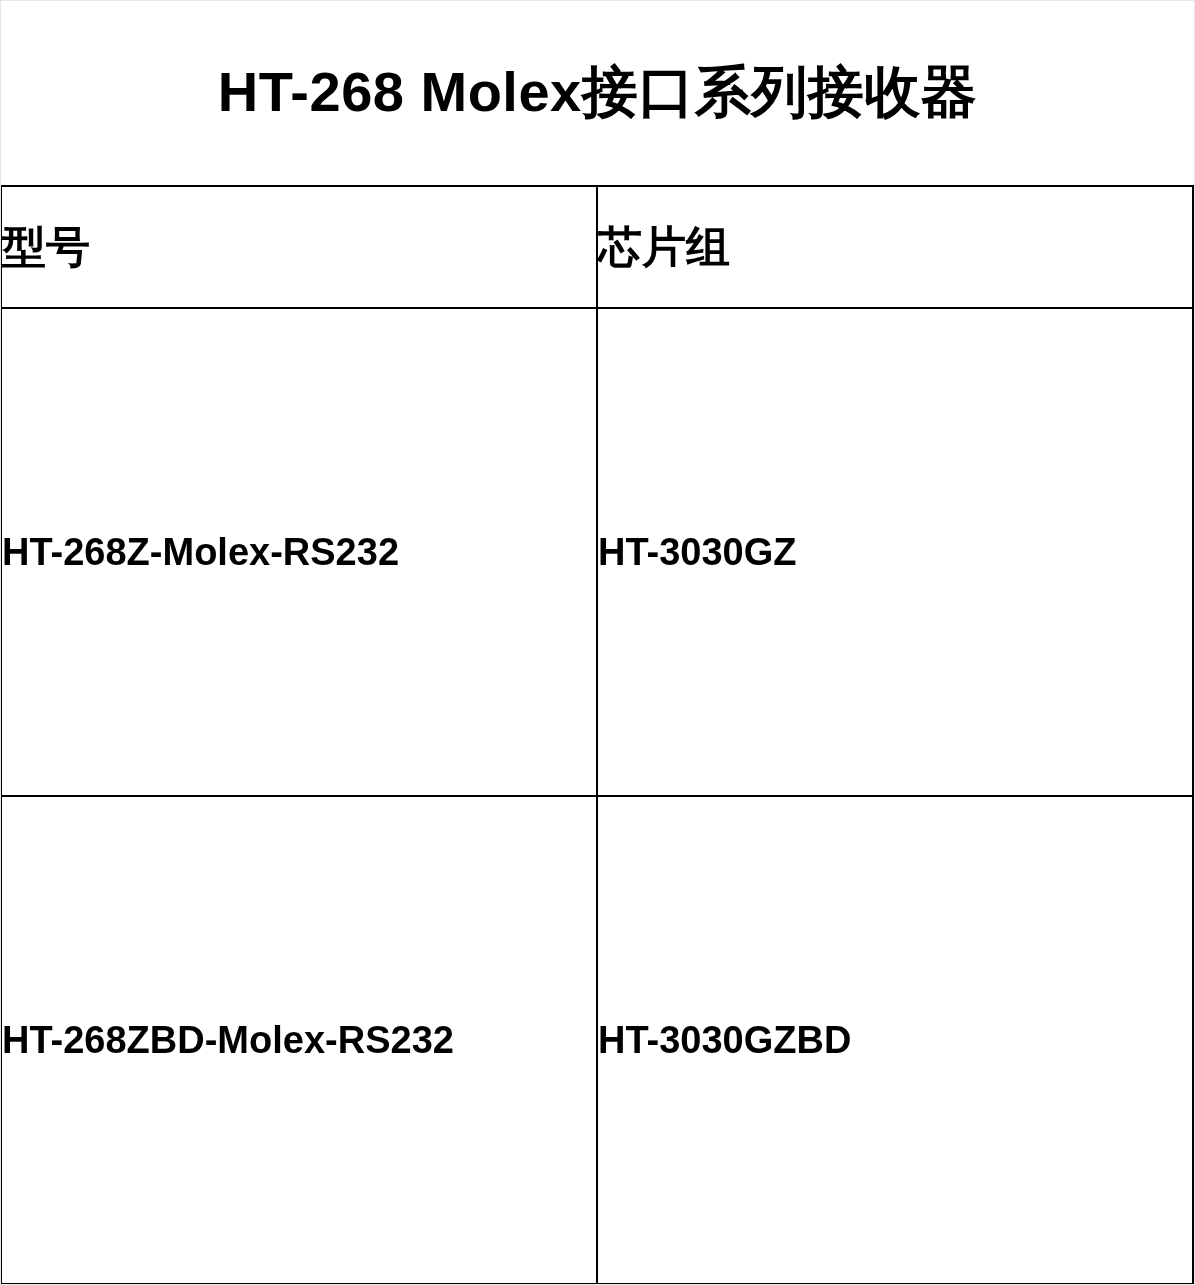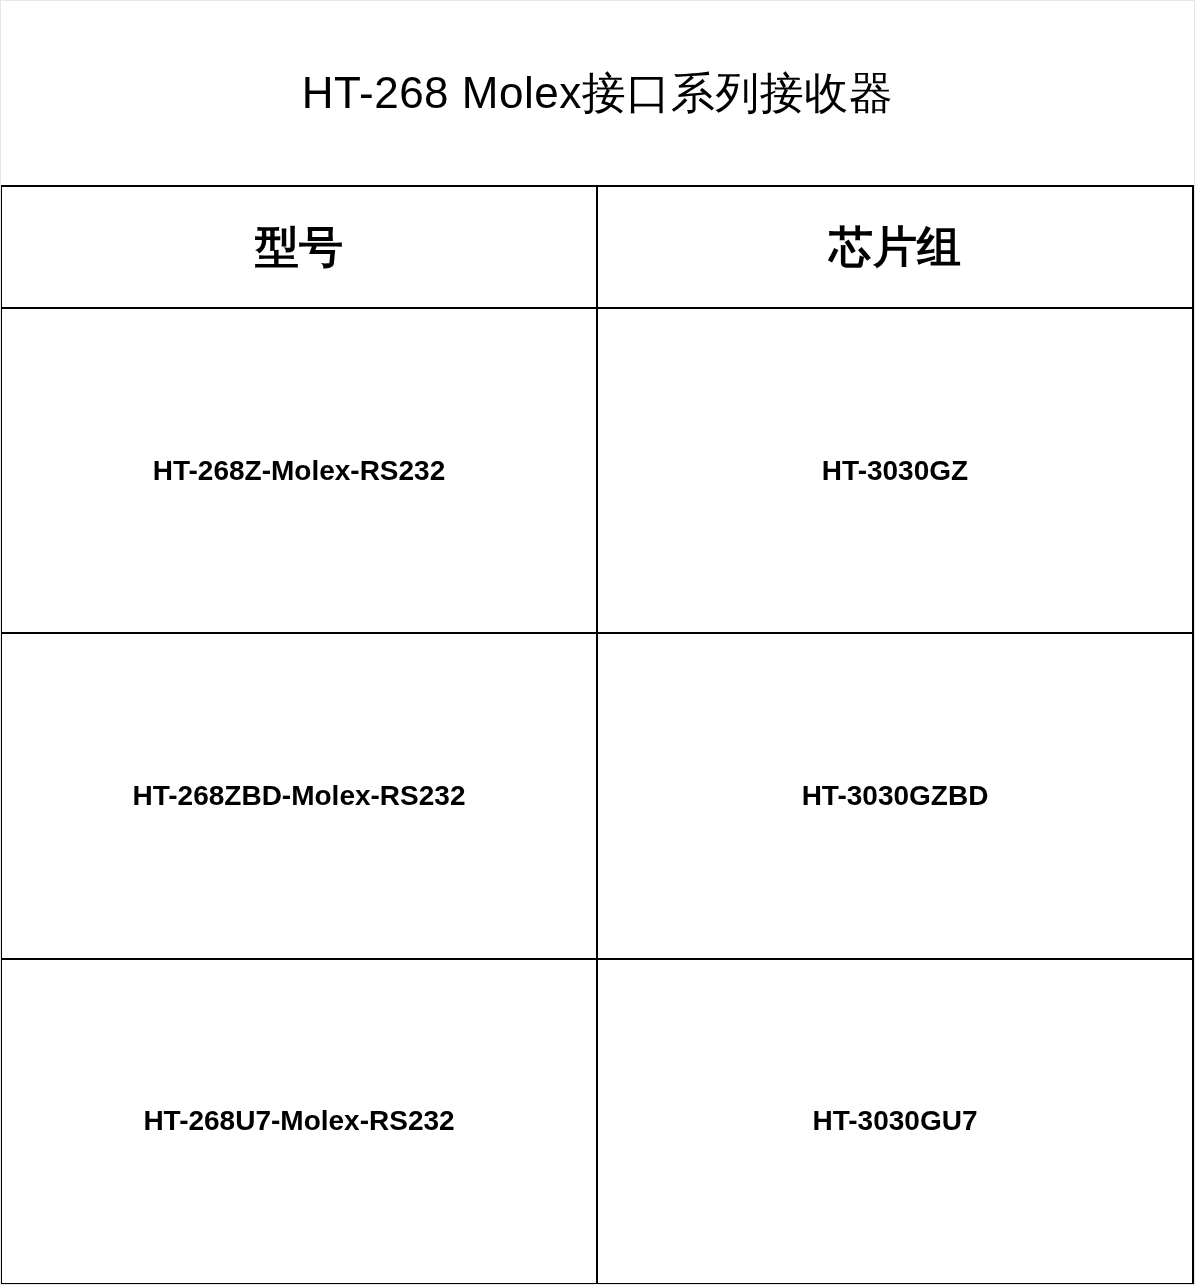--- a/index.html
+++ b/index.html
@@ -18,48 +18,48 @@
     color: #000000;
     overflow: hidden;
   }
   #title-block {
     height: 184px;
     display: flex;
     align-items: center;
     justify-content: center;
   }
   #page-title {
-    font-size: 44px;
-    font-weight: 400;
+    font-size: 56px;
+    font-weight: 700;
     letter-spacing: 0.5px;
     color: #000000;
     white-space: nowrap;
   }
   #spec-table {
     width: 1194px;
     height: 1100px;
     border-collapse: collapse;
     table-layout: fixed;
     margin-left: -1px;
   }
   #spec-table th,
   #spec-table td {
     border: 2px solid #000000;
-    text-align: center;
+    text-align: left;
     vertical-align: middle;
     padding: 0;
     background: #ffffff;
   }
   #spec-table th {
     font-size: 44px;
     font-weight: 700;
     height: 120px;
   }
   #spec-table td {
-    font-size: 28px;
+    font-size: 38px;
     font-weight: 700;
     height: 120px;
     letter-spacing: 0px;
   }
 </style>
 </head>
 <body>
 
 <div id="page">
 
@@ -76,20 +76,16 @@
     </thead>
     <tbody>
       <tr>
         <td>HT-268Z-Molex-RS232</td>
         <td>HT-3030GZ</td>
       </tr>
       <tr>
         <td>HT-268ZBD-Molex-RS232</td>
         <td>HT-3030GZBD</td>
       </tr>
-      <tr>
-        <td>HT-268U7-Molex-RS232</td>
-        <td>HT-3030GU7</td>
-      </tr>
     </tbody>
   </table>
 
 </div>
 
 </body></html>

